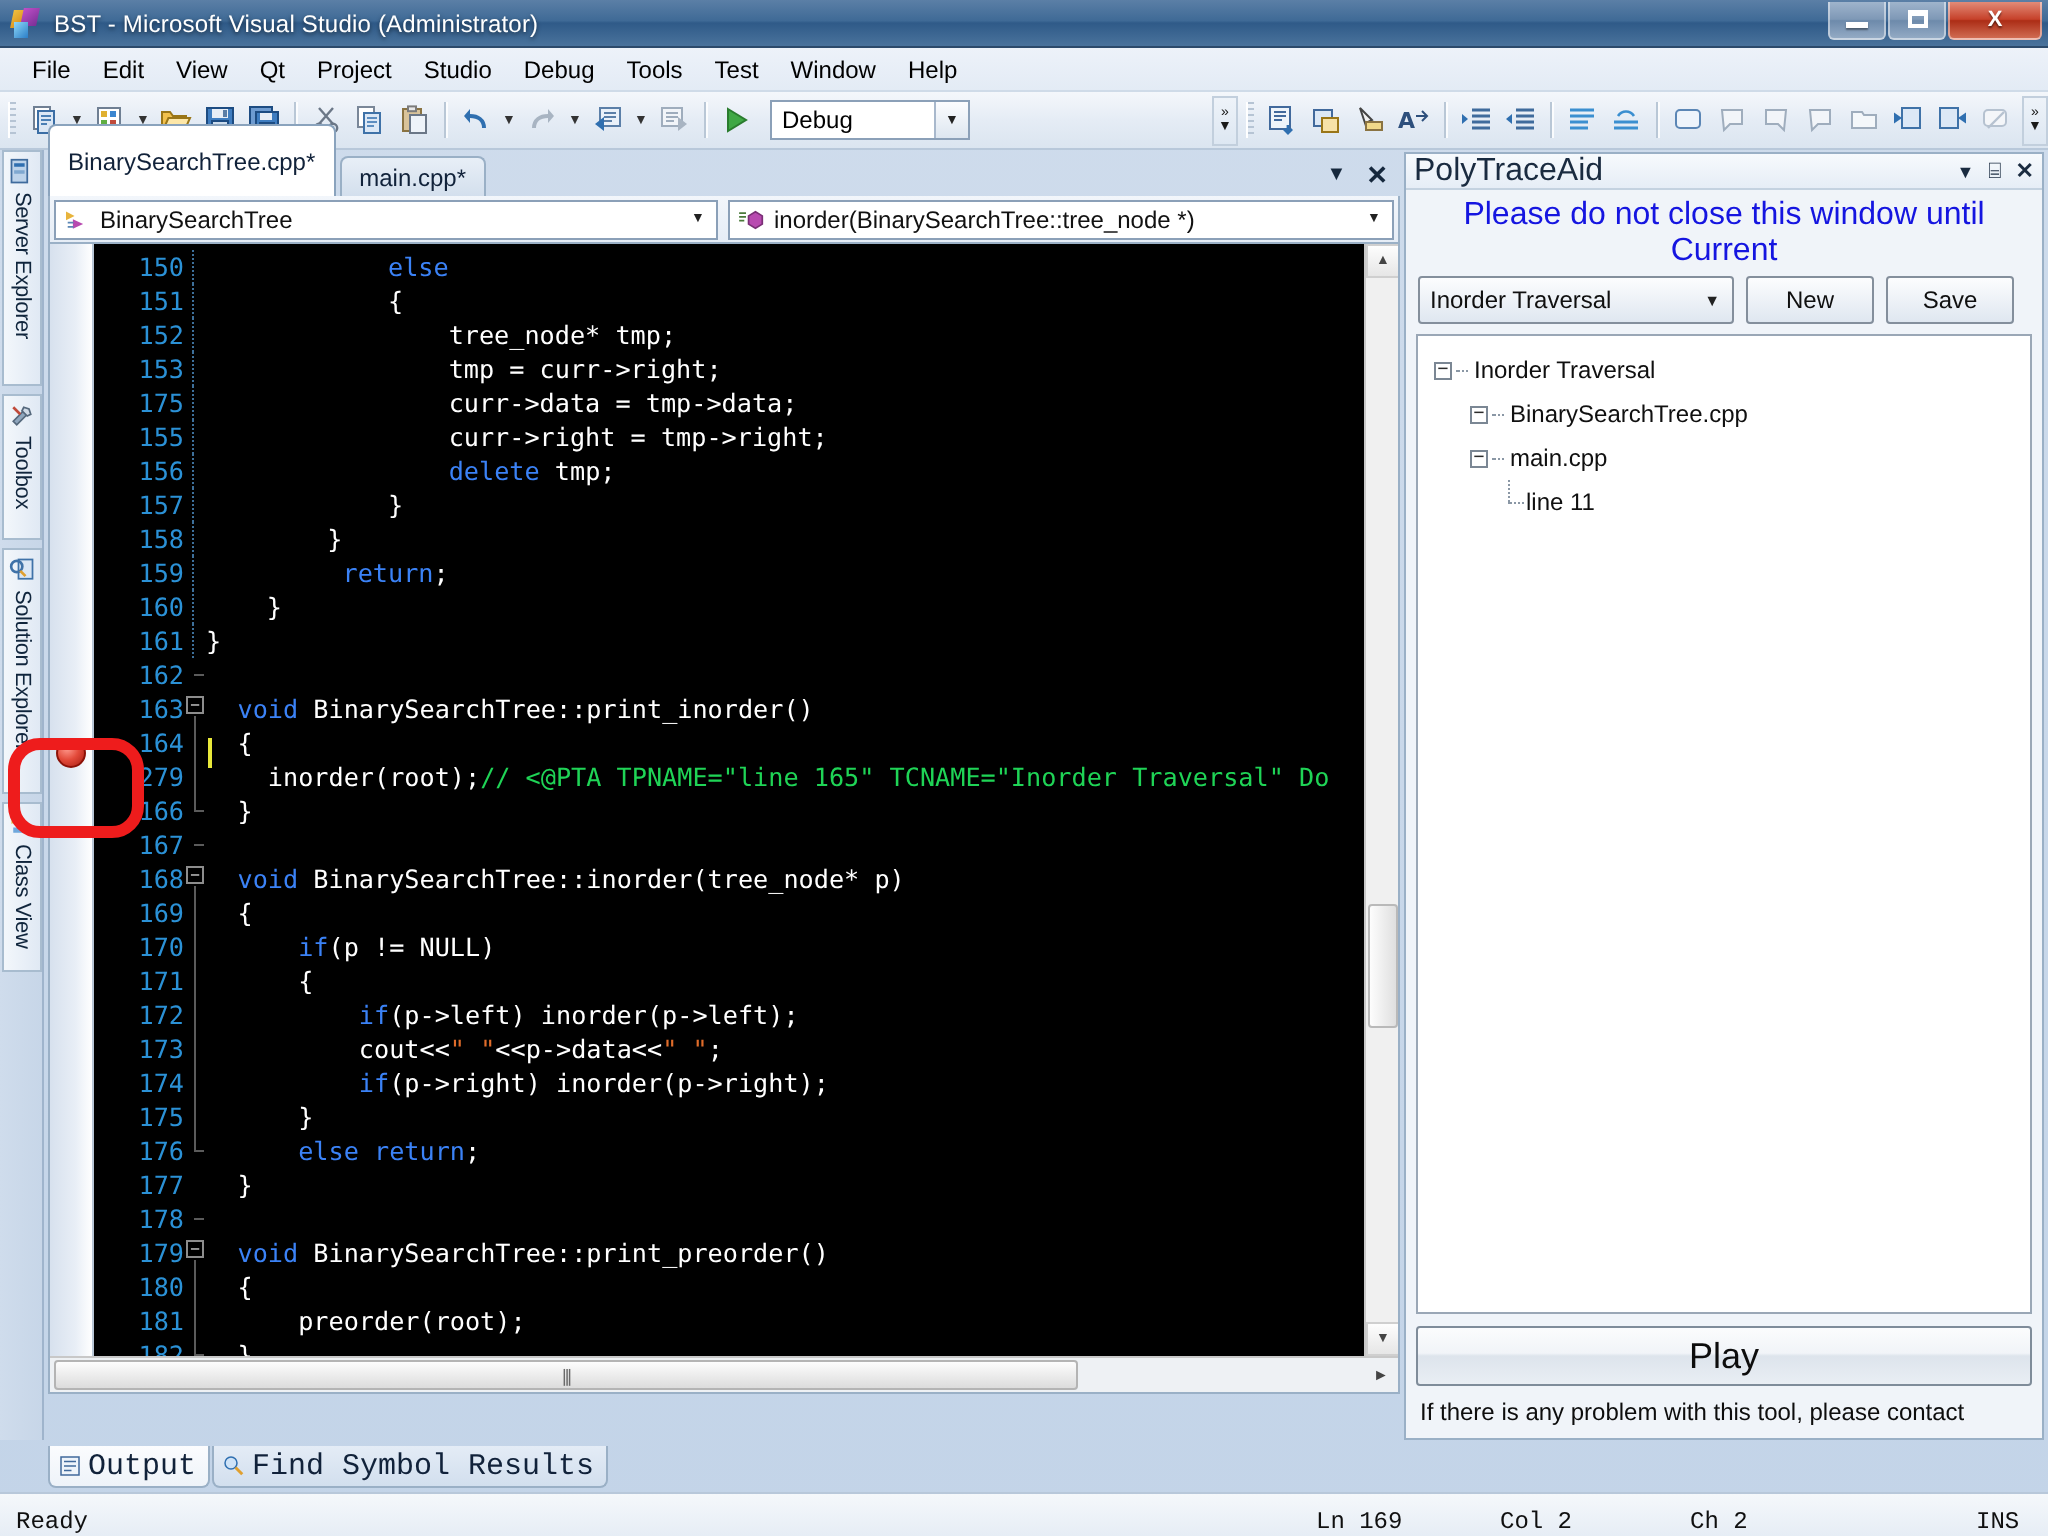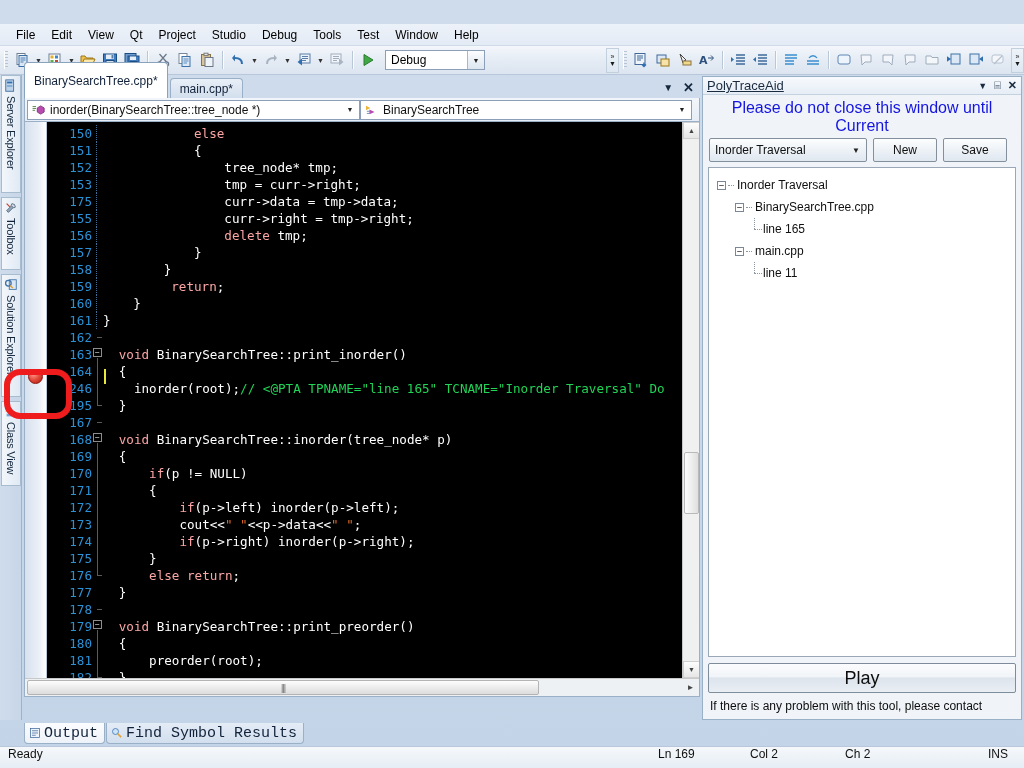--- a/index.html
+++ b/index.html
@@ -184,21 +184,21 @@
     background: #000; overflow: hidden;
   }
   pre.code {
     font-family: "DejaVu Sans Mono", monospace;
     font-size: 12.6px; line-height: 17px; color: #ffffff;
     padding: 3px 0 0 0; white-space: pre; margin:0;
   }
   .ln { display: inline-block; width: 44px; text-align: right;
         color: #2b91d6; margin-right: 4px; }
   .gline { border-left: 1px dotted #3d6f99; padding-left: 6px; display:inline-block; }
-  .kw  { color: #fca5a5; }
+  .kw  { color: #3b82f6; }
   .str { color: #e06c2a; }
   .cmt { color: #1fd456; }
   .cursor-line-mark {
     position: absolute; width: 2px; height: 15px; background: #e8e83a;
   }
   .boxminus {
     position: absolute; width: 9px; height: 9px; border: 1px solid #8d8d8d;
     background: #000; color: #cfcfcf; font-size: 8px; line-height: 7px;
     text-align: center; font-family: "DejaVu Sans Mono", monospace;
   }
@@ -267,21 +267,21 @@
   .toolwin {
     position: absolute; left: 702px; top: 76px; width: 320px; height: 644px;
     background: #f0f4f9; border: 1px solid #9ab0c6;
     display: flex; flex-direction: column;
   }
   .tw-header {
     height: 18px; display: flex; align-items: center; padding: 0 4px;
     background: linear-gradient(to bottom,#f7fafd,#e6edf6);
     border-bottom: 1px solid #c4d2e0;
   }
-  .tw-title { font-size: 13px; color: #1a2b40; text-decoration: underline; }
+  .tw-title { font-size: 16px; color: #1a2b40; }
   .tw-hbtns { margin-left: auto; display: flex; align-items: center; gap: 7px; font-size: 9px; color:#1a2b40;}
   .tw-notice {
     font-size: 16px; color: #1515e0; text-align: center; padding: 4px 2px 3px 2px;
     font-family: "Liberation Sans", sans-serif;
   }
   .tw-controls { display: flex; align-items: center; gap: 6px; padding: 0 6px 5px 6px; }
   .tw-select {
     width: 158px; height: 24px; position: relative;
     background: linear-gradient(to bottom,#fcfdfe,#dfe7f0);
     border: 1px solid #848f9c; border-radius: 2px;
@@ -321,30 +321,49 @@
     display: flex; align-items: center; justify-content: center;
     font-size: 18px; color: #0d0d0d;
   }
   .tw-footer { font-size: 12px; color: #0d0d0d; padding: 4px 0 6px 7px; }
 
   
   .statusbar {
     position: absolute; left: 0; bottom: 0; width: 1024px; height: 22px;
     background: linear-gradient(to bottom,#f5f8fb,#e6edf5);
     border-top: 1px solid #b8c8da;
-    display: flex; align-items: flex-start; font-size: 12px; color: #101010;
+    display: flex; align-items: flex-end; font-size: 12px; color: #101010; font-family: Liberation Mono, monospace;
   }
   .sb-ready { padding-left: 8px; }
   .sb-cell { position: absolute; }
 </style>
 </head>
 <body>
 
 <div id="app">
 
+  <div class="titlebar">
+    <div class="vs-logo">
+      <div class="p1"></div>
+        <div class="p2"></div>
+        <div class="p3"></div>
+    </div>
+    <div class="title-text">BST - Microsoft Visual Studio (Administrator)</div>
+    <div class="wincontrols">
+      <div class="wc">
+          <div class="min-glyph"></div>
+        </div>
+      <div class="wc">
+          <div class="max-glyph"></div>
+        </div>
+      <div class="wc close">
+          <span>X</span>
+        </div>
+    </div>
+  </div>
 
   <div class="menubar">
     <div class="menu-item">File</div>
     <div class="menu-item">Edit</div>
     <div class="menu-item">View</div>
     <div class="menu-item">Qt</div>
     <div class="menu-item">Project</div>
     <div class="menu-item">Studio</div>
     <div class="menu-item">Debug</div>
     <div class="menu-item">Tools</div>
@@ -631,35 +650,35 @@
       <div class="etab">
         <span>main.cpp*</span>
       </div>
       <div class="tab-actions">
         <span class="gl">▼</span>
         <span class="gl" style="font-size:13px;font-weight:bold">✕</span>
       </div>
     </div>
 
     <div class="navbar2">
-      <div class="navcombo nc-right">
-        <svg class="ncicon" viewBox="0 0 16 14">
-          <path d="M0.5 3h4M0.5 5.2h4M0.5 7.4h3" stroke="#4a7a3a" stroke-width="1"></path>
-          <path d="M10 2.2l4 2.4v4.8l-4 2.4-4-2.4V4.6z" fill="#b84ab0" stroke="#7a2f76"></path>
-        </svg>
-        <span class="nctxt">inorder(BinarySearchTree::tree_node *)</span>
-        <span class="drop">▼</span>
-      </div>
       <div class="navcombo nc-left">
         <svg class="ncicon" viewBox="0 0 16 14">
           <path d="M1 2l5 2.6L1 7.2z" fill="#e8b43c"></path>
           <path d="M5 6.5l6 2.8-6 2.8z" fill="#b84ab0"></path>
           <path d="M2 8.5h3.4M2 11h3.4" stroke="#5b86b5" stroke-width="1"></path>
         </svg>
         <span class="nctxt">BinarySearchTree</span>
+        <span class="drop">▼</span>
+      </div>
+      <div class="navcombo nc-right">
+        <svg class="ncicon" viewBox="0 0 16 14">
+          <path d="M0.5 3h4M0.5 5.2h4M0.5 7.4h3" stroke="#4a7a3a" stroke-width="1"></path>
+          <path d="M10 2.2l4 2.4v4.8l-4 2.4-4-2.4V4.6z" fill="#b84ab0" stroke="#7a2f76"></path>
+        </svg>
+        <span class="nctxt">inorder(BinarySearchTree::tree_node *)</span>
         <span class="drop">▼</span>
       </div>
     </div>
 
     <div class="code-area">
 
       <div class="gutter-bp">
         <div class="breakpoint-dot" style="left:3px; top:247px;"></div>
       </div>
 
@@ -691,22 +710,22 @@
 <span class="ln">155</span><span class="gline">                curr-&gt;right = tmp-&gt;right;</span>
 <span class="ln">156</span><span class="gline">                <span class="kw">delete</span> tmp;</span>
 <span class="ln">157</span><span class="gline">            }</span>
 <span class="ln">158</span><span class="gline">        }</span>
 <span class="ln">159</span><span class="gline">         <span class="kw">return</span>;</span>
 <span class="ln">160</span><span class="gline">    }</span>
 <span class="ln">161</span><span class="gline">}</span>
 <span class="ln">162</span><span class="gline"></span>
 <span class="ln">163</span>   <span class="kw">void</span> BinarySearchTree::print_inorder()
 <span class="ln">164</span>   {
-<span class="ln">246</span>     inorder(root);<span class="cmt">// &lt;@PTA TPNAME="line 165" TCNAME="Inorder Traversal" Do</span>
-<span class="ln">195</span>   }
+<span class="ln">279</span>     inorder(root);<span class="cmt">// &lt;@PTA TPNAME="line 165" TCNAME="Inorder Traversal" Do</span>
+<span class="ln">166</span>   }
 <span class="ln">167</span>
 <span class="ln">168</span>   <span class="kw">void</span> BinarySearchTree::inorder(tree_node* p)
 <span class="ln">169</span>   {
 <span class="ln">170</span>       <span class="kw">if</span>(p != NULL)
 <span class="ln">171</span>       {
 <span class="ln">172</span>           <span class="kw">if</span>(p-&gt;left) inorder(p-&gt;left);
 <span class="ln">173</span>           cout&lt;&lt;<span class="str">" "</span>&lt;&lt;p-&gt;data&lt;&lt;<span class="str">" "</span>;
 <span class="ln">174</span>           <span class="kw">if</span>(p-&gt;right) inorder(p-&gt;right);
 <span class="ln">175</span>       }
 <span class="ln">176</span>       <span class="kw">else return</span>;
@@ -776,24 +795,20 @@
       <div class="tnode" style="padding-left:2px">
         <div class="tn-box">−</div>
         <div class="tn-dash"></div>
         <span>Inorder Traversal</span>
       </div>
       <div class="tnode" style="padding-left:20px">
         <div class="tn-box">−</div>
         <div class="tn-dash"></div>
         <span>BinarySearchTree.cpp</span>
       </div>
-      <div class="tnode" style="padding-left:34px">
-        <div class="tn-elbow"></div>
-        <span>line 165</span>
-      </div>
       <div class="tnode" style="padding-left:20px">
         <div class="tn-box">−</div>
         <div class="tn-dash"></div>
         <span>main.cpp</span>
       </div>
       <div class="tnode" style="padding-left:34px">
         <div class="tn-elbow"></div>
         <span>line 11</span>
       </div>
     </div>

